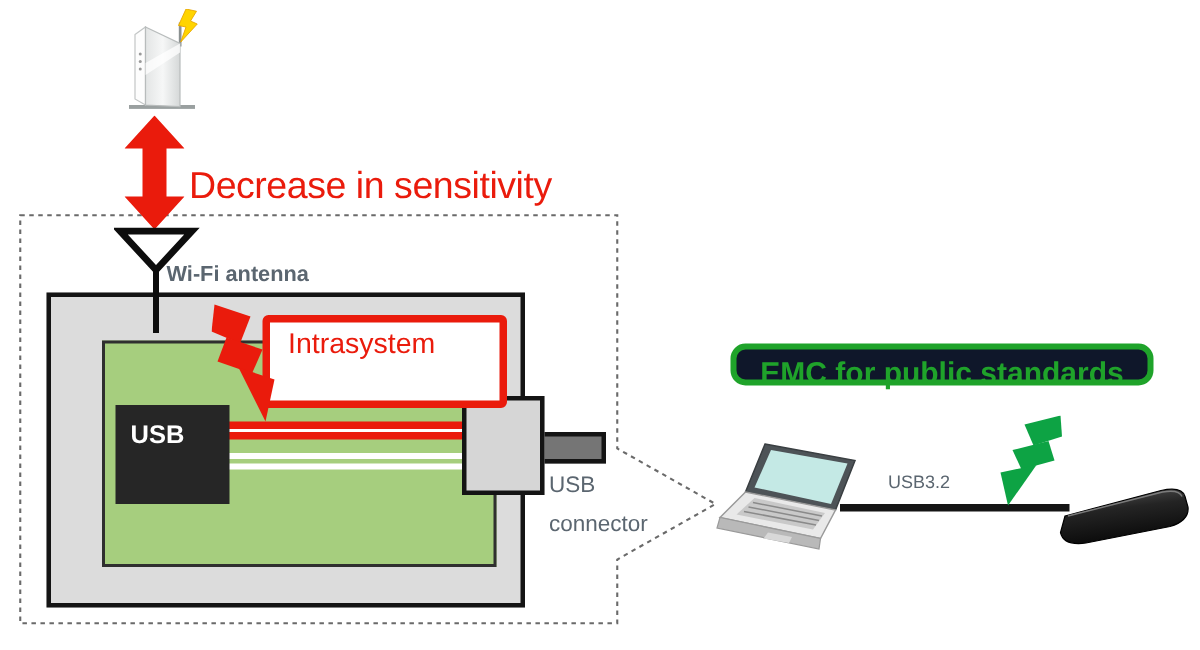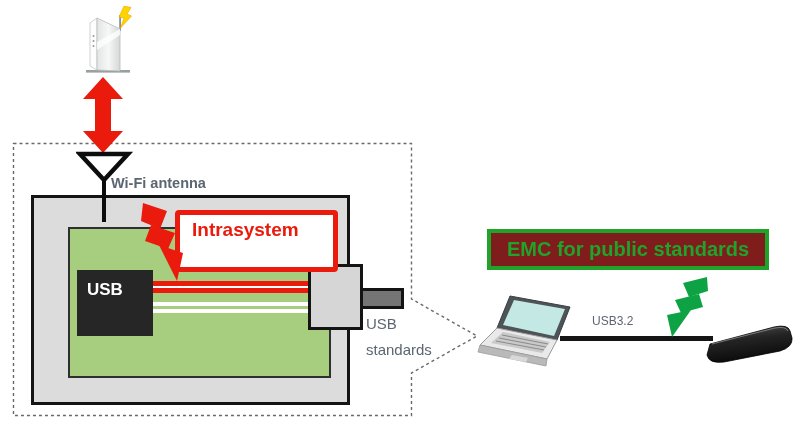--- a/index.html
+++ b/index.html
@@ -41,39 +41,39 @@
   
   .red-band { left:149px; top:281px; width:163px; height:12px; background:#ea1b0c; z-index:4; }
   .red-band .gap { position:absolute; left:0; right:0; top:4.7px; height:2.6px; background:#ffffff; }
   .white-trace { left:152px; width:160px; height:4.2px; background:#ffffff; z-index:4; }
   .wt1 { top:302px; } .wt2 { top:309px; }
 
   
   .intrasys-box {
     left:175px; top:210px; width:163px; height:62px; box-sizing:border-box;
     background:#ffffff; border:5px solid #ea1b0c; border-radius:4px;
-    font-weight:bold; font-size:19px; line-height:24px; color:#ea1b0c;
+    font-weight:normal; font-size:19px; line-height:24px; color:#ea1b0c;
     padding:3px 0 0 12px; z-index:7;
   }
 
   
   .conn-body {
     left:308px; top:264px; width:55px; height:66px; box-sizing:border-box;
     background:#d6d6d6; border:3px solid #141414; z-index:6;
   }
   .conn-plug {
     left:357px; top:288px; width:47px; height:21px; box-sizing:border-box;
     background:#757575; border:3px solid #141414; z-index:5;
   }
   .conn-label { left:366px; top:311px; font-size:15px; line-height:26px; z-index:8; }
 
   
   .emc-badge {
-    left:487px; top:229px; width:282px; height:41px; box-sizing:border-box;
-    background:#7f1d1d; border:4px solid #1fa32a; border-radius:0;
+    left:487px; top:229px; width:282px; height:28px; box-sizing:border-box;
+    background:#0f172a; border:4px solid #1fa32a; border-radius:10px;
     font-weight:bold; font-size:20px; line-height:32px; color:#1fa32a;
     text-align:center; z-index:8; white-space:nowrap;
   }
 
   .usb32-label { left:592px; top:314px; font-size:12px; z-index:8; white-space:nowrap; }
 
   .cable { left:560px; top:336px; width:153px; height:5px; background:#151515; z-index:1; }
 
   .icon-svg { z-index:6; }
   .router-svg { left:82px; top:6px; z-index:6; }
@@ -109,20 +109,21 @@
       <circle cx="11.5" cy="40" r="1" fill="#9a9a9a"></circle>
     <polygon points="15,12 38,23 38,65 15,64" fill="url(#rg)" stroke="#b8bcbc" stroke-width="0.8"></polygon>
     <polygon points="15,36 38,23 38,29 15,44" fill="#ffffff" opacity="0.75"></polygon>
     <polygon points="42,0 49,1.5 45,8 49.5,10 38.5,22 42,12 37,11" fill="#ffd400" stroke="#e8a700" stroke-width="0.6"></polygon>
   </svg>
 
   <svg class="abs arrow-svg icon-svg" width="40" height="76" viewBox="0 0 40 76" xmlns="http://www.w3.org/2000/svg">
     <polygon points="20,0 40,22 28,22 28,54 40,54 20,76 0,54 12,54 12,22 0,22" fill="#ea1b0c"></polygon>
   </svg>
 
+  <div class="abs decrease-label">Decrease in sensitivity</div>
 
   <div class="abs enclosure"></div>
   <div class="abs pcb"></div>
 
   <svg class="abs antenna-svg icon-svg" width="58" height="78" viewBox="0 0 58 78" xmlns="http://www.w3.org/2000/svg">
     <line x1="28" y1="4" x2="28" y2="74" stroke="#0d0d0d" stroke-width="4"></line>
     <polygon points="4,6 52,6 28,32" fill="#ffffff" stroke="#0d0d0d" stroke-width="4.5" stroke-linejoin="miter"></polygon>
   </svg>
   <div class="abs wifi-label lbl-gray">Wi-Fi antenna</div>
 
@@ -145,21 +146,21 @@
   </svg>
 
   <div class="abs intrasys-box">
     <div>Intrasystem</div>
   </div>
 
   <div class="abs conn-plug"></div>
   <div class="abs conn-body"></div>
   <div class="abs conn-label lbl-gray">
     <div>USB</div>
-    <div>standards</div>
+    <div>connector</div>
   </div>
 
   <div class="abs emc-badge">EMC for public standards</div>
 
   <div class="abs cable"></div>
 
   <svg class="abs laptop-svg" width="112" height="84" viewBox="0 0 112 84" xmlns="http://www.w3.org/2000/svg">
     <polygon points="34,3 94,14 81,47 21,35" fill="#4d5357" stroke="#3a3f42" stroke-width="1"></polygon>
     <polygon points="38,7 89,16 78,43 27,32" fill="#c4e9e5"></polygon>
     <polygon points="21,35 81,47 71,66 4,52" fill="#e9e9e9" stroke="#9a9a9a" stroke-width="1"></polygon>

